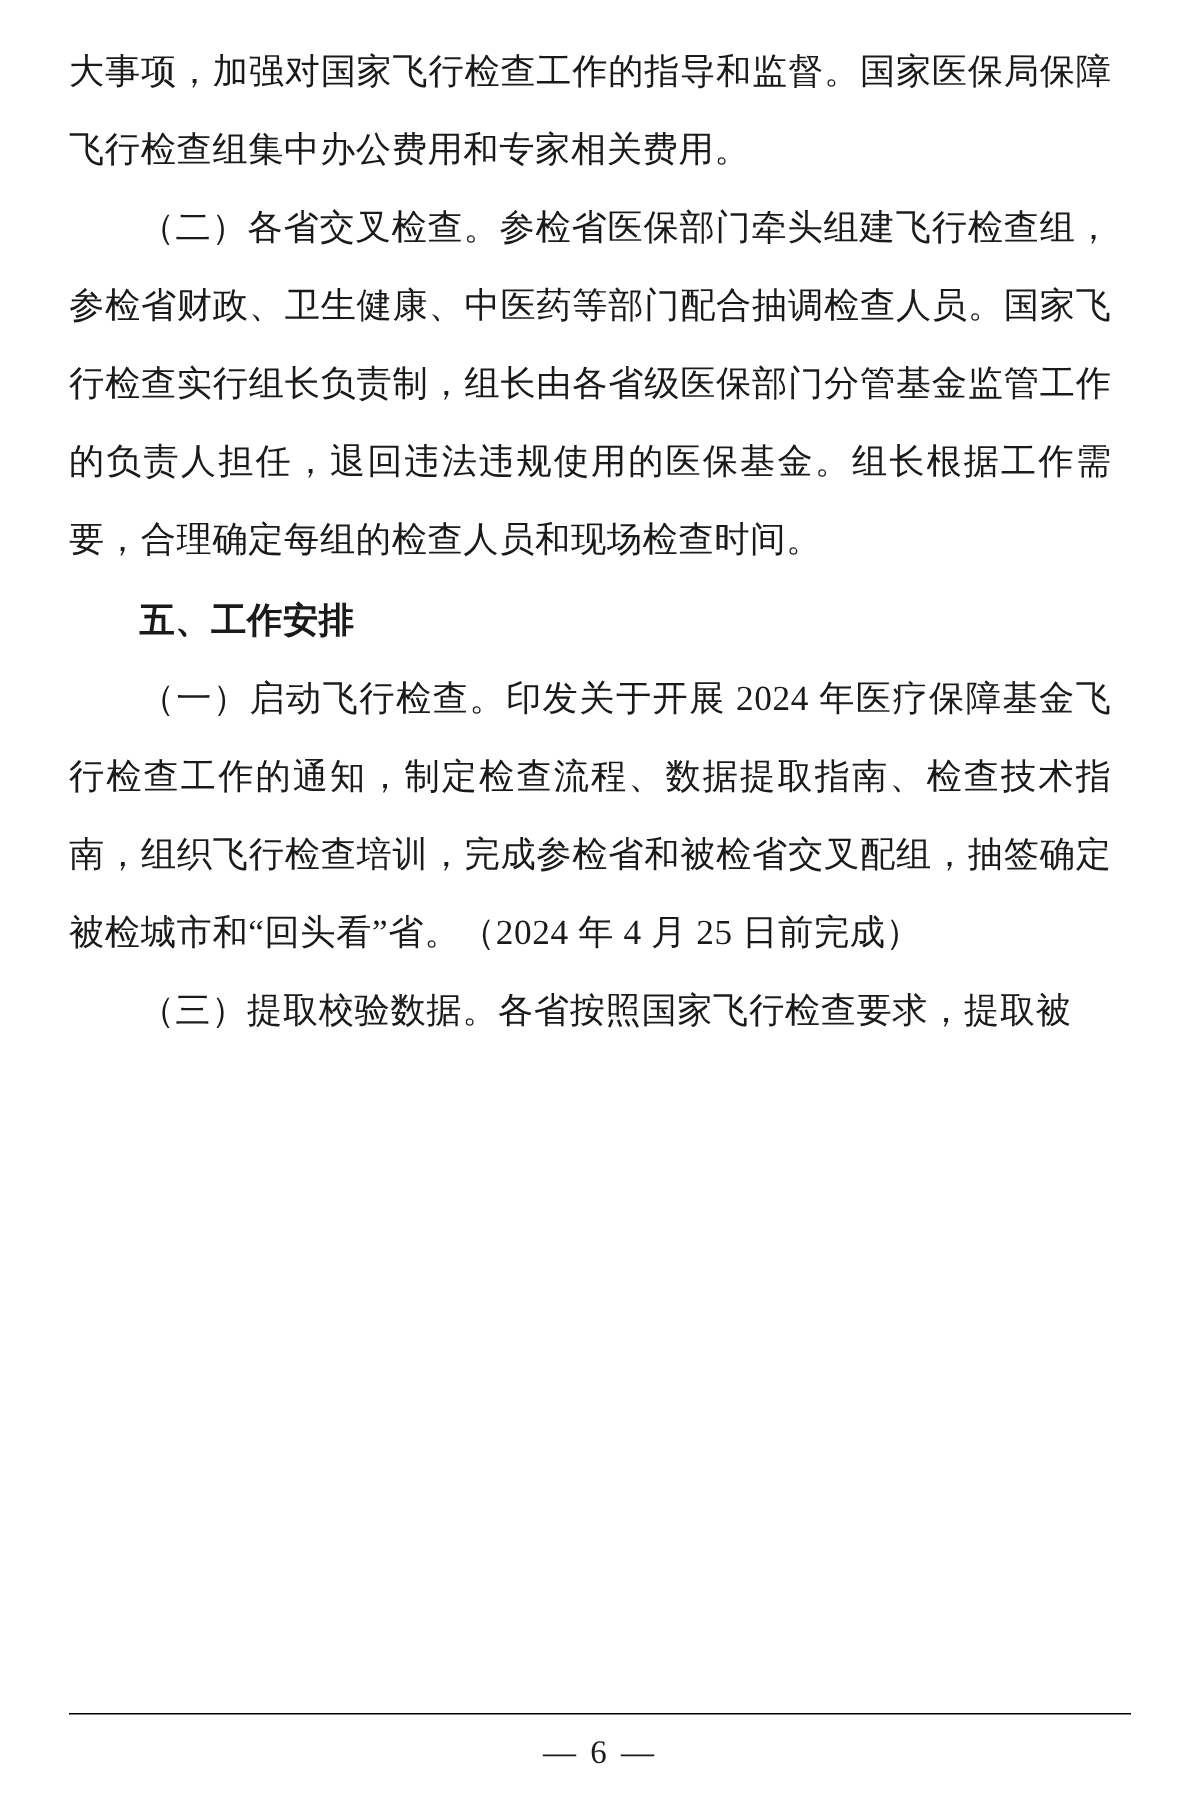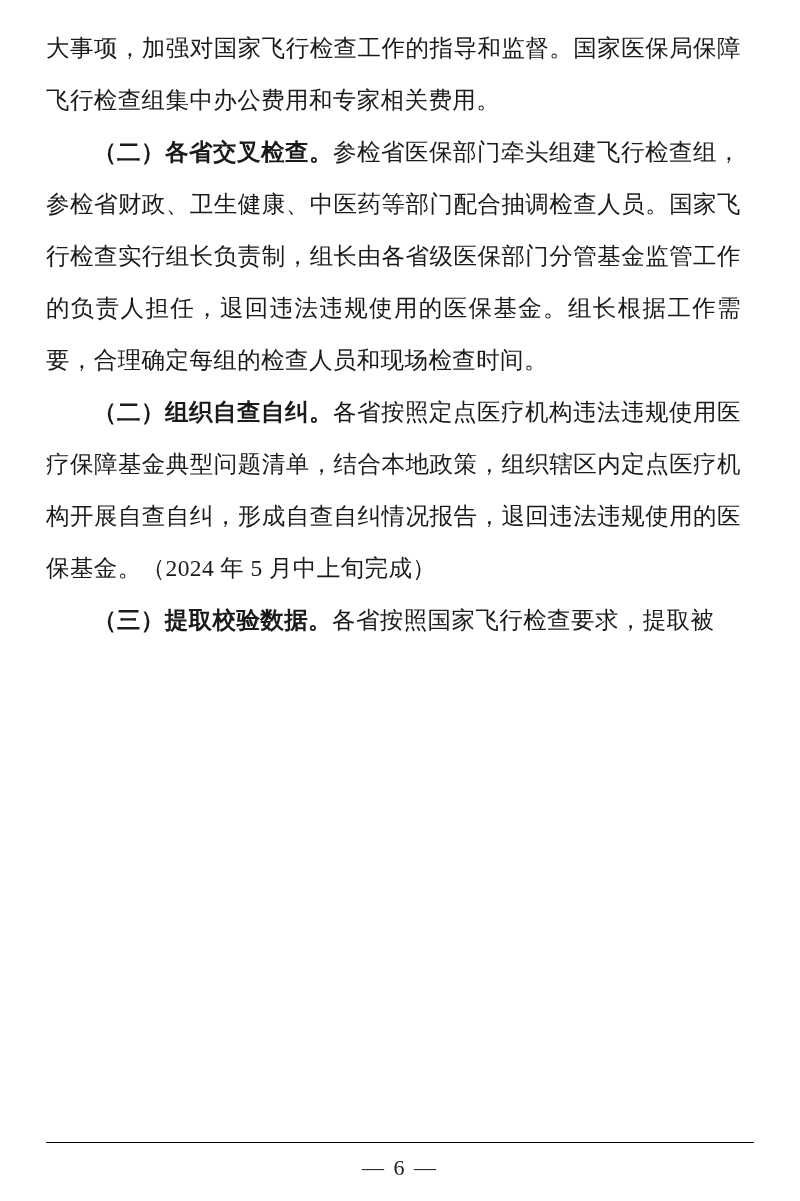--- a/index.html
+++ b/index.html
@@ -34,21 +34,21 @@
   }
   .indent {
     text-indent: 2em;
   }
   .sec-title {
     font-weight: bold;
     text-indent: 2em;
     margin-top: 2px;
   }
   .bold {
-    font-weight: bold;
+    font-weight: normal;
   }
   .footer {
     position: absolute;
     left: 0;
     right: 0;
     bottom: 20px;
     text-align: center;
     font-size: 22px;
     letter-spacing: 2px;
   }
@@ -67,25 +67,26 @@
 <div class="page">
   <div class="doc-body">
 
     <p class="">大事项，加强对国家飞行检查工作的指导和监督。国家医保局保障飞行检查组集中办公费用和专家相关费用。</p>
 
     <p class="indent">
       <span class="bold">（二）各省交叉检查。</span><span>参检省医保部门牵头组建飞行检查组，参检省财政、卫生健康、中医药等部门配合抽调检查人员。国家飞行检查实行组长负责制，组长由各省级医保部门分管基金监管工作的负责人担任，退回违法违规使用的医保基金。组长根据工作需要，合理确定每组的检查人员和现场检查时间。</span>
     </p>
 
 
-
+    <p class="sec-title">五、工作安排</p>
 
     <p class="indent">
-      <span class="bold">（二）组织自查自纠。</span><span>各省按照定点医疗机构违法违规使用医疗保障基金典型问题清单，结合本地政策，组织辖区内定点医疗机构开展自查自纠，形成自查自纠情况报告，退回违法违规使用的医保基金。（2024 年 5 月中上旬完成）</span>
+      <span class="bold">（一）启动飞行检查。</span><span>印发关于开展 2024 年医疗保障基金飞行检查工作的通知，制定检查流程、数据提取指南、检查技术指南，组织飞行检查培训，完成参检省和被检省交叉配组，抽签确定被检城市和“回头看”省。（2024 年 4 月 25 日前完成）</span>
     </p>
+
 
     <p class="indent">
       <span class="bold">（三）提取校验数据。</span><span>各省按照国家飞行检查要求，提取被</span>
     </p>
 
   </div>
 
   <div class="footer-rule"></div>
   <div class="footer">— 6 —</div>
 </div>

